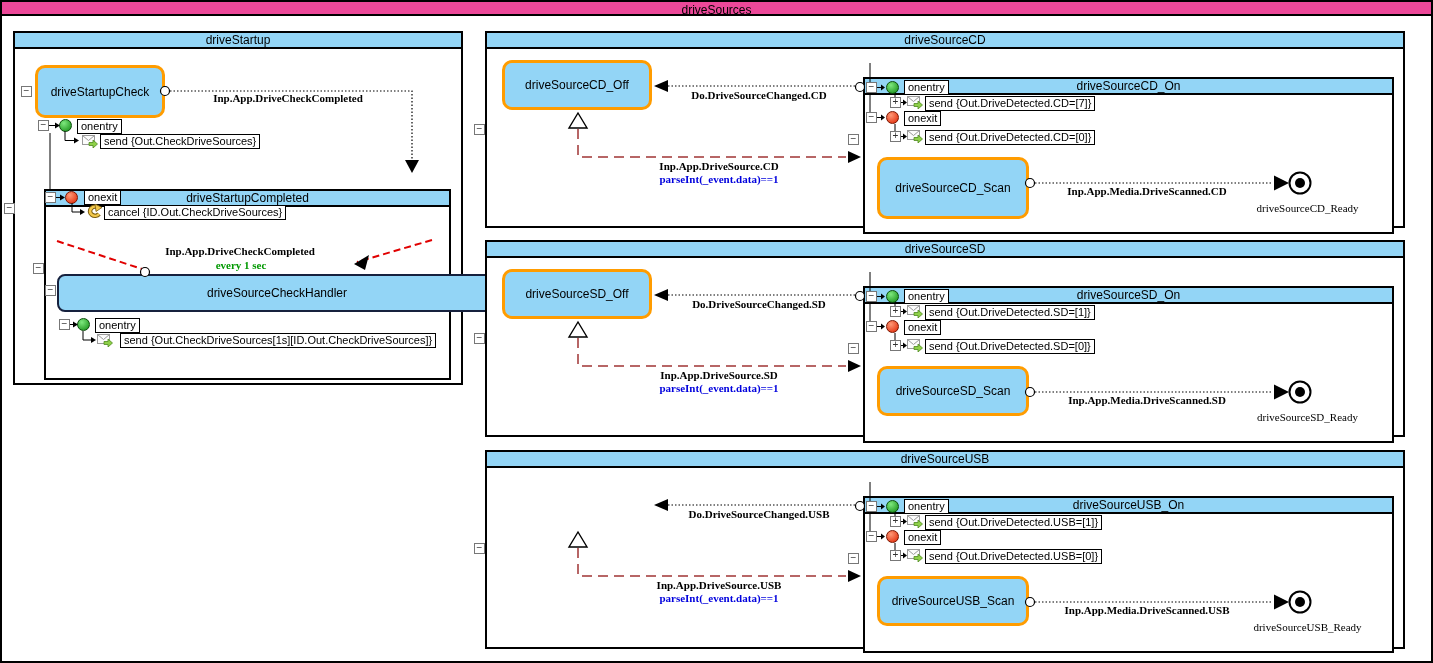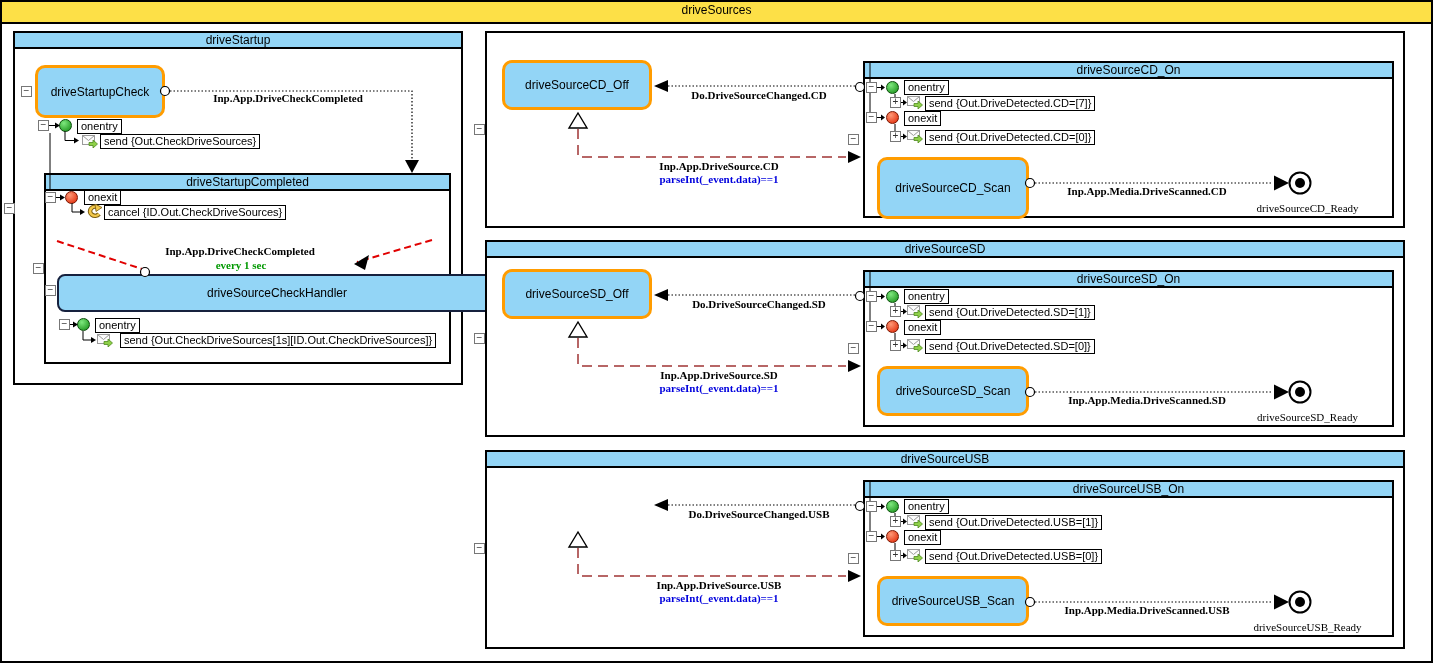--- a/index.html
+++ b/index.html
@@ -1,25 +1,25 @@
 <!DOCTYPE html>
 <html><head>
 <meta charset="utf-8">
 <style>
   html,body{margin:0;padding:0;background:#fff;}
   body{width:1433px;height:663px;position:relative;overflow:hidden;
        font-family:"Liberation Sans",sans-serif;color:#000;}
   *{box-sizing:border-box;}
   .root-frame{position:absolute;inset:0;border:2px solid #000;background:#fff;}
-  .root-header{position:absolute;left:2px;top:2px;right:2px;height:22px;background:#fde047;
+  .root-header{position:absolute;left:2px;top:2px;right:2px;height:14px;background:#ec4899;
        border-bottom:2px solid #000;text-align:center;font-size:12px;line-height:17px;}
   .panel{position:absolute;border:2px solid #000;background:#fff;}
   .panel-title{position:absolute;left:0;top:0;right:0;height:16px;background:#93d5f6;
        border-bottom:2px solid #000;text-align:center;font-size:12px;line-height:15px;}
-  .subframe{position:absolute;border:2px solid #000;background:#fff;}
+  .subframe{position:absolute;border:2px solid #000;background:#fff;margin-top:16px;}
   .state{position:absolute;background:#93d5f6;border:3px solid #ff9c00;border-radius:10px;
        display:flex;align-items:center;justify-content:center;font-size:12px;}
   .state.plain{border:2px solid #16213e;border-radius:8px;}
   .collapse{position:absolute;width:11px;height:11px;background:#fff;border:1px solid #777;
        font-size:10px;line-height:8px;text-align:center;color:#333;z-index:6;}
   .collapse.minus::before{content:"−";}
   .collapse.plus::before{content:"+";}
   .dot{position:absolute;width:13px;height:13px;border-radius:50%;z-index:4;}
   .dot.green{background:radial-gradient(circle at 35% 30%,#7ee87e,#128a12);border:1px solid #0a4d0a;}
   .dot.red{background:radial-gradient(circle at 35% 30%,#ff9977,#dd2200);border:1px solid #7a1500;}
@@ -124,20 +124,21 @@
     <path class="treeline" d="M68,298 V307 H76"></path>
       <polygon class="ah" points="76,304 76,310 81,307"></polygon>
     <path class="reddash" d="M42,208 L127,236"></path>
     <path class="reddash" d="M417,207 L342,229"></path>
     <polygon class="ah" points="339,231 354,222 350,237"></polygon>
     <circle class="conn" cx="130" cy="239" r="4.5"></circle>
   </svg>
 </div>
 
 <div class="panel" style="left:485px;top:31px;width:920px;height:197px">
+  <div class="panel-title">driveSourceCD</div>
   <div class="state" style="left:15px;top:27px;width:150px;height:50px">driveSourceCD_Off</div>
   <div class="subframe" style="left:376px;top:28px;width:531px;height:157px">
     <div class="panel-title">driveSourceCD_On</div>
   </div>
   <div class="collapse minus" style="left:361px;top:101px"></div>
   <div class="collapse minus" style="left:379px;top:49px"></div>
   <div class="dot green" style="left:399px;top:48px"></div>
   <div class="treebox" style="left:417px;top:47px">onentry</div>
   <div class="collapse plus" style="left:403px;top:64px"></div>
   <span class="icon" style="left:420px;top:62px">

